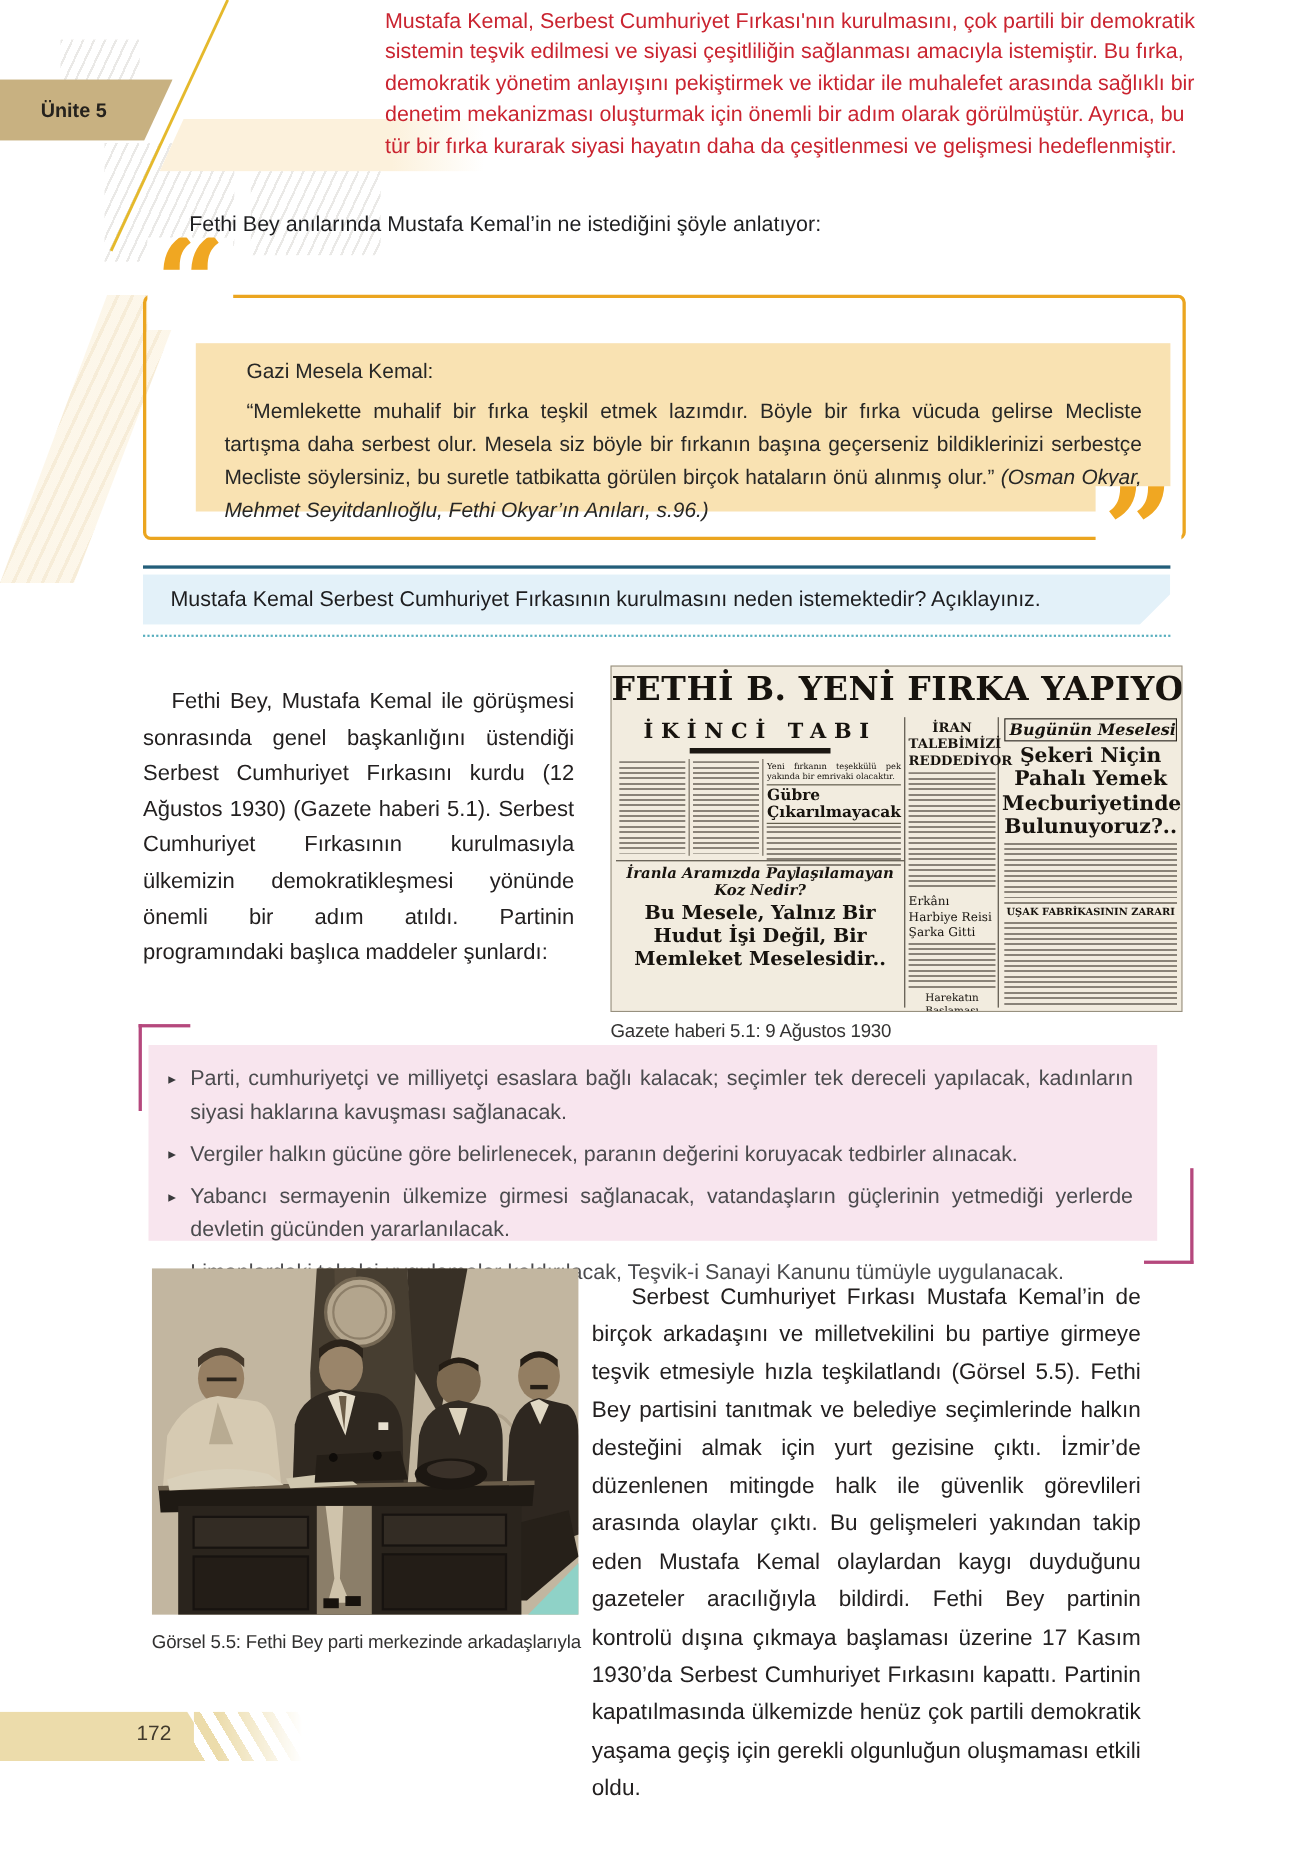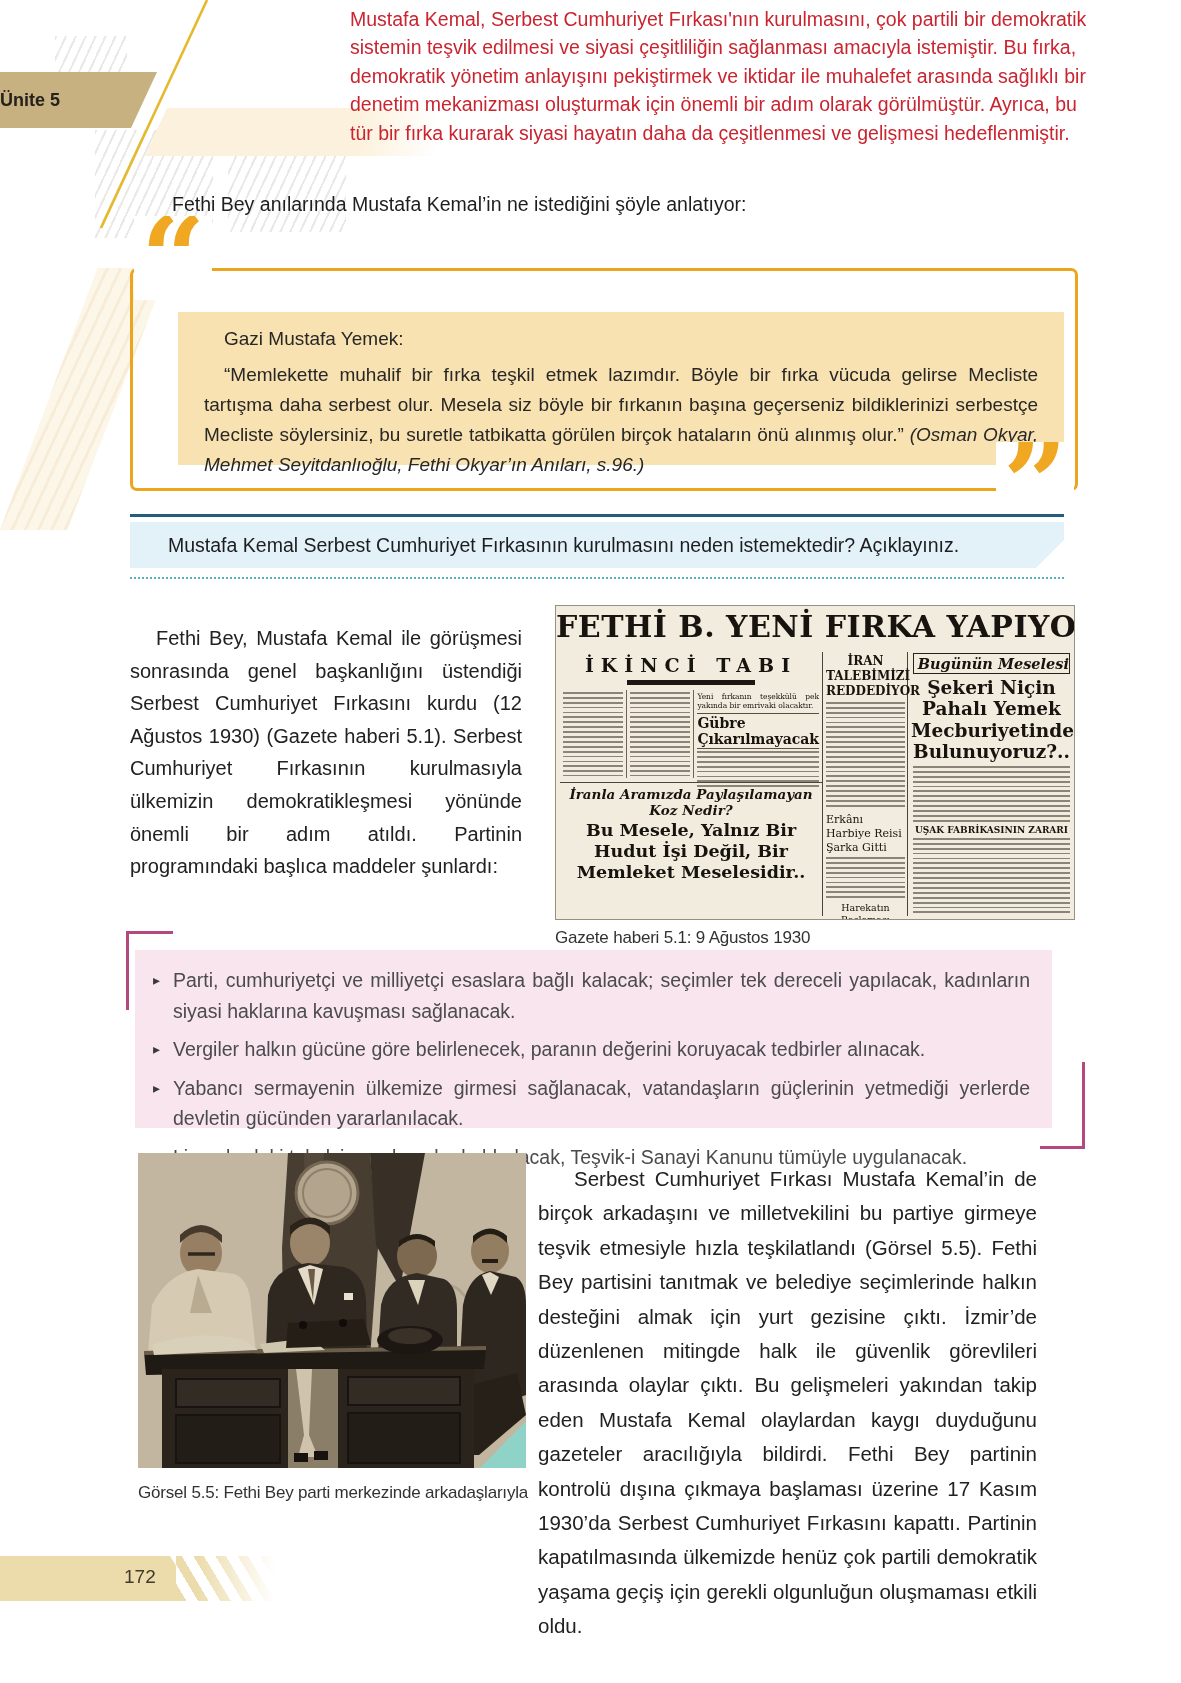--- a/index.html
+++ b/index.html
@@ -4,21 +4,21 @@
 <style>
   html,body{margin:0;padding:0;background:#ffffff;}
   #page{position:relative;width:1181px;height:1683px;background:#fff;overflow:hidden;
         font-family:"Liberation Sans","DejaVu Sans",sans-serif;color:#232323;}
   .abs{position:absolute;}
 
   
   .pinstripes{background:repeating-linear-gradient(115deg,rgba(125,118,104,.16) 0 2px,transparent 2px 9px);}
   #unit-band{left:0;top:72px;width:172px;height:56px;background:#c8b181;
              clip-path:polygon(0 0,157px 0,131px 100%,0 100%);}
-  #unit-band span{display:block;line-height:56px;text-align:left;padding-right:38px;
+  #unit-band span{display:block;line-height:56px;text-align:center;padding-right:38px;
                   font-weight:bold;font-size:18px;color:#25221d;}
   #topic-band{left:140px;top:108px;width:300px;height:48px;
               background:linear-gradient(90deg,#fcf1dc 0 72%,rgba(252,241,220,0) 100%);
               clip-path:polygon(27px 0,100% 0,100% 100%,5px 100%);}
   #topic-band span{display:block;line-height:48px;padding-left:26px;font-size:17.5px;color:#98989b;margin-top:44px;}
   #cream-wedge{left:0;top:268px;width:168px;height:262px;
                background:repeating-linear-gradient(115deg,#f5e9d1 0 3px,#fcf5e6 3px 12px);
                clip-path:polygon(58% 0,100% 0,40% 100%,0 100%);opacity:.85;}
 
   
@@ -35,21 +35,21 @@
                padding:12px 26px 0 26px;box-sizing:border-box;font-size:19px;line-height:30px;
                color:#272726;text-align:justify;}
   #quote-inner .speaker{text-indent:20px;margin:0 0 6px 0;}
   #quote-inner p{margin:0;text-indent:20px;}
   #quote-inner .cite{font-style:italic;}
 
   
   #blue-rule{left:130px;top:514px;width:934px;height:3px;background:#235e7a;}
   #question-box{left:130px;top:522px;width:934px;height:46px;background:#e3f1f9;
                 clip-path:polygon(0 0,100% 0,100% 18px,calc(100% - 28px) 100%,0 100%);}
-  #question-box span{display:block;line-height:46px;padding-left:38px;font-size:19.5px;color:#1d1d1f;}
+  #question-box span{display:block;line-height:46px;padding-left:25px;font-size:19.5px;color:#1d1d1f;}
   #dotted-rule{left:130px;top:577px;width:934px;height:0;border-top:2.5px dotted #57aebe;}
 
   
   #left-col{left:130px;top:622px;width:392px;font-size:20px;line-height:32.6px;
             text-align:justify;text-indent:26px;color:#232020;}
   #right-col{left:538px;top:1162px;width:499px;font-size:20.5px;line-height:34.4px;
              text-align:justify;text-indent:36px;color:#232020;}
 
   
   #paper{left:555px;top:605px;width:520px;height:315px;background:#f2ecdf;border:1px solid #97907f;
@@ -125,21 +125,21 @@
   <div class="abs" id="topic-band">
     <span>Demokratikleşme Çabaları</span>
   </div>
 
   <div class="abs" id="red-intro">Mustafa Kemal, Serbest Cumhuriyet Fırkası'nın kurulmasını, çok partili bir demokratik sistemin teşvik edilmesi ve siyasi çeşitliliğin sağlanması amacıyla istemiştir. Bu fırka, demokratik yönetim anlayışını pekiştirmek ve iktidar ile muhalefet arasında sağlıklı bir denetim mekanizması oluşturmak için önemli bir adım olarak görülmüştür. Ayrıca, bu tür bir fırka kurarak siyasi hayatın daha da çeşitlenmesi ve gelişmesi hedeflenmiştir.</div>
 
   <div class="abs" id="quote-heading">Fethi Bey anılarında Mustafa Kemal’in ne istediğini şöyle anlatıyor:</div>
 
   <div class="abs" id="quote-border"></div>
   <div class="abs" id="quote-inner">
-    <p class="speaker">Gazi Mustafa Yemek:</p>
+    <p class="speaker">Gazi Mesela Kemal:</p>
     <p><span>“Memlekette muhalif bir fırka teşkil etmek lazımdır. Böyle bir fırka vücuda gelirse Mecliste tartışma daha serbest olur. Mesela siz böyle bir fırkanın başına geçerseniz bildiklerinizi serbestçe Mecliste söylersiniz, bu suretle tatbikatta görülen birçok hataların önü alınmış olur.”</span>
       <span class="cite">(Osman Okyar, Mehmet Seyitdanlıoğlu, Fethi Okyar’ın Anıları, s.96.)</span></p>
   </div>
   <span class="abs bigquote" id="quote-open">“</span>
   <span class="abs bigquote" id="quote-close">”</span>
 
   <div class="abs" id="blue-rule"></div>
   <div class="abs" id="question-box">
     <span>Mustafa Kemal Serbest Cumhuriyet Fırkasının kurulmasını neden istemektedir? Açıklayınız.</span>
   </div>

